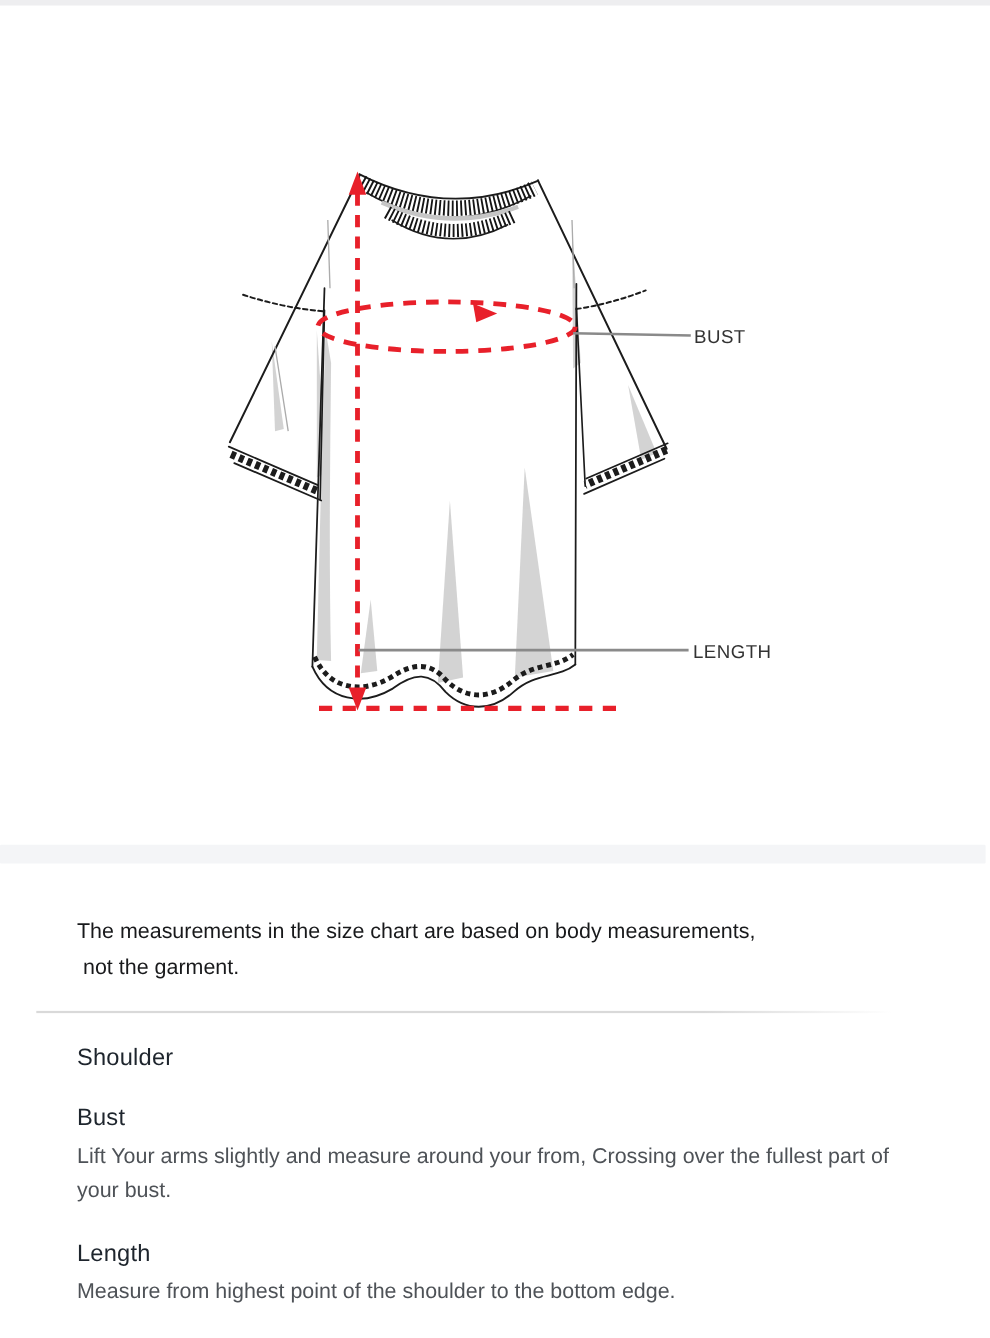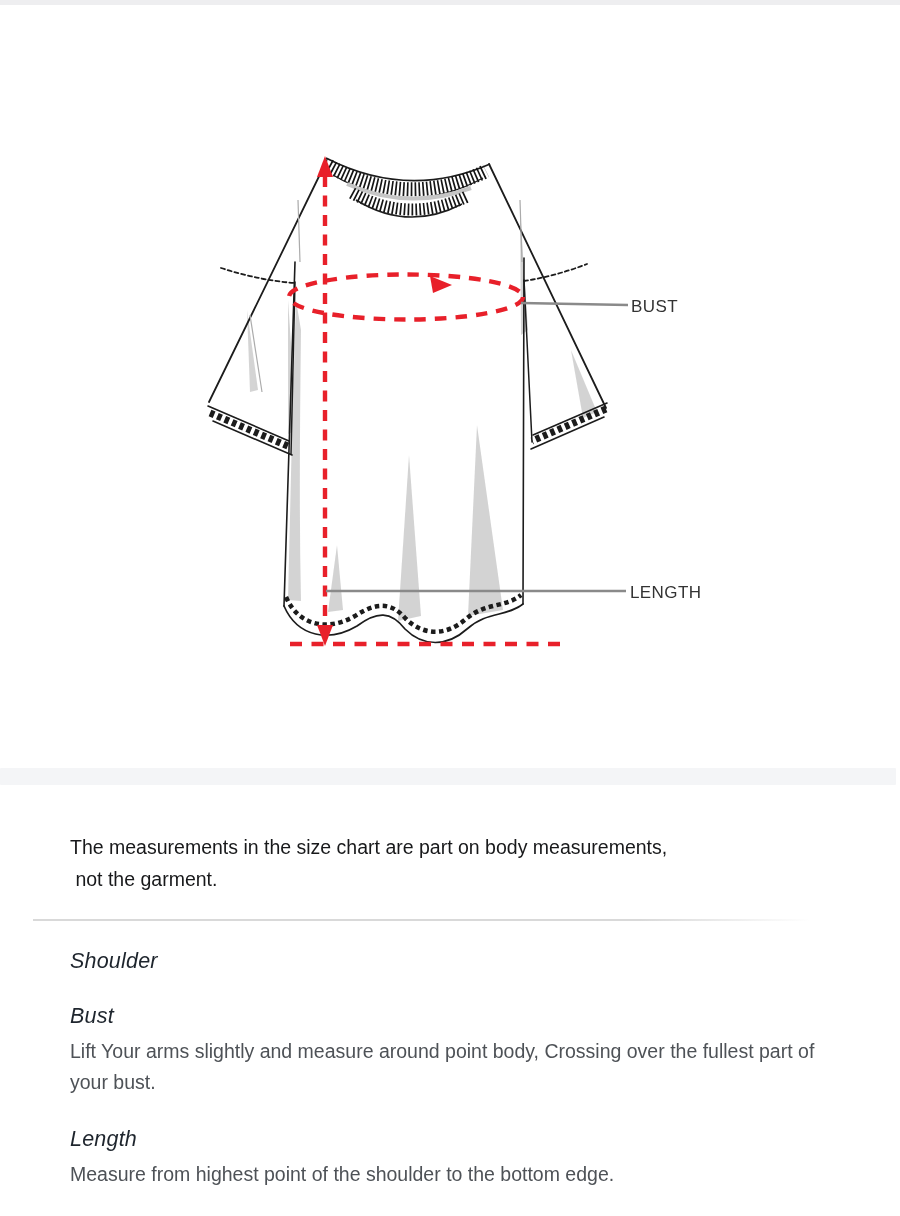--- a/index.html
+++ b/index.html
@@ -17,21 +17,21 @@
     white-space:pre-wrap;
   }
   .rule{
     position:absolute;top:919px;left:33px;width:778px;height:2px;
     background:linear-gradient(to right,#d9d9d9 78%,rgba(217,217,217,0));
   }
   .sections{position:absolute;top:948px;left:70px;width:765px;}
   .m-section{margin:0 0 28px 0;}
   .m-section h3{
     margin:0 0 6px 0;font-size:21.5px;line-height:27px;
-    font-weight:400;color:#1e252d;letter-spacing:0.2px;font-style:italic;
+    font-weight:400;color:#1e252d;letter-spacing:0.2px;
   }
   .m-section p{
     margin:0;font-size:19.5px;line-height:31px;color:#4e5257;
   }
   svg text.callout-label{
     font-family:"Liberation Sans", sans-serif;
     font-size:17px;letter-spacing:0.4px;fill:#333333;
   }
 </style>
 </head>
@@ -115,30 +115,30 @@
       <path d="M521,303 L628,305"></path>
       <path d="M326,591 L626,591"></path>
     </g>
     <text class="callout-label" x="631" y="312">BUST</text>
     <text class="callout-label" x="630" y="598">LENGTH</text>
   </svg>
 </div>
 
 <div class="section-bar" style="background: rgb(244, 245, 247);"></div>
 
-<div class="note">The measurements in the size chart are part on body measurements,
+<div class="note">The measurements in the size chart are based on body measurements,
  not the garment.</div>
 
 <div class="rule"></div>
 
 <div class="sections">
   <div class="m-section">
     <h3>Shoulder</h3>
   </div>
   <div class="m-section">
     <h3>Bust</h3>
-    <p>Lift Your arms slightly and measure around point body, Crossing over the fullest part of your bust.</p>
+    <p>Lift Your arms slightly and measure around your from, Crossing over the fullest part of your bust.</p>
   </div>
   <div class="m-section">
     <h3>Length</h3>
     <p>Measure from highest point of the shoulder to the bottom edge.</p>
   </div>
 </div>
 
 </body></html>

